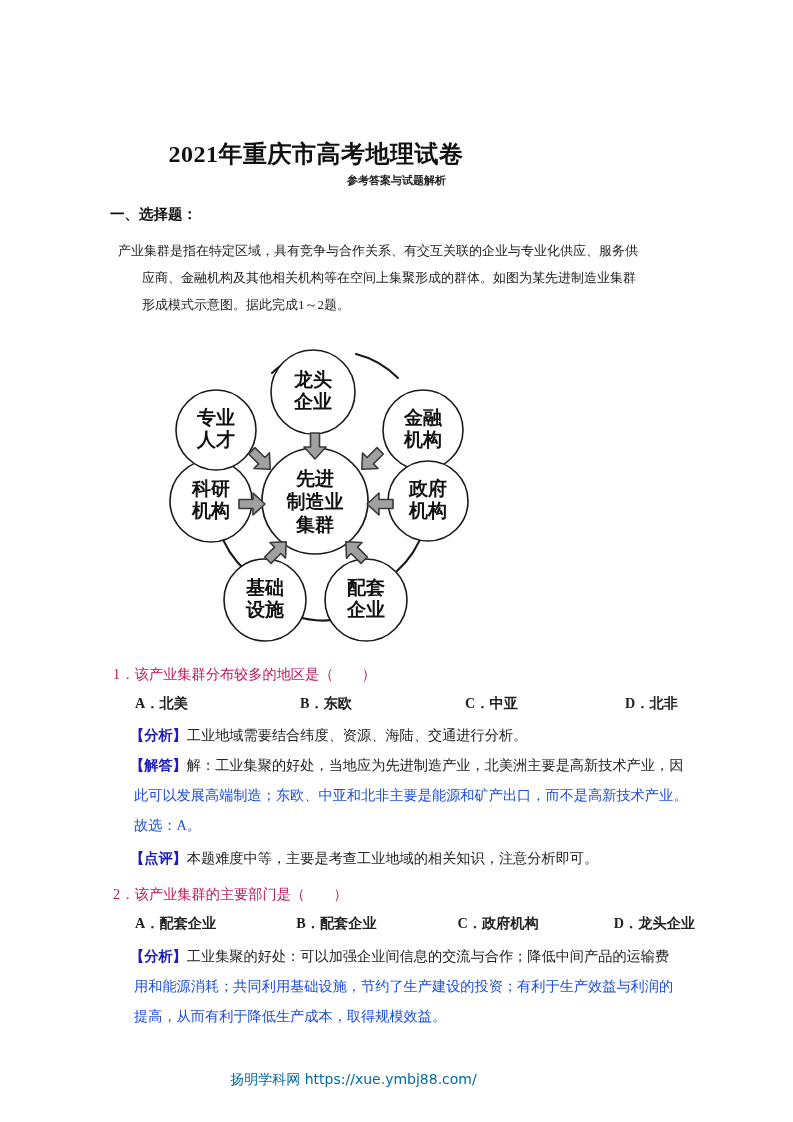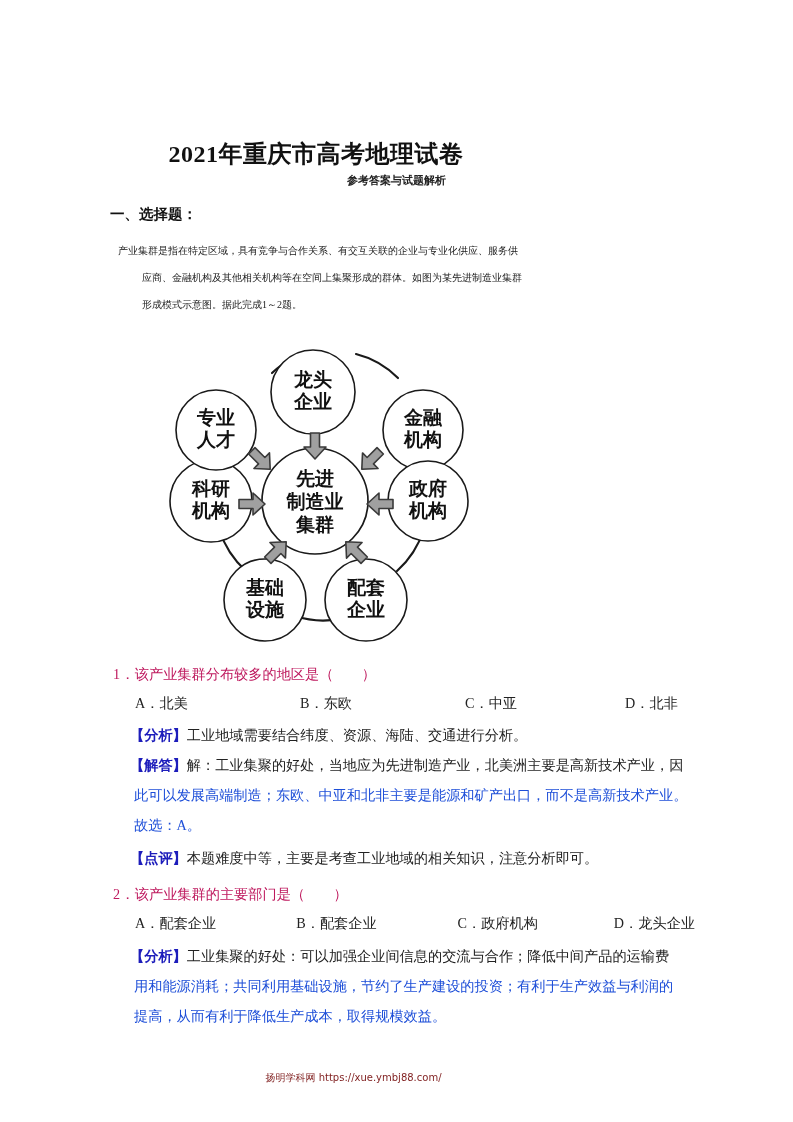--- a/index.html
+++ b/index.html
@@ -50,21 +50,21 @@
     top: 205px;
     font-size: 14.5px;
     font-weight: bold;
     color: #111;
   }
 
   .para {
     position: absolute;
     left: 118px;
     width: 570px;
-    font-size: 10px;
+    font-size: 13px;
     line-height: 27px;
     text-align: justify;
     color: #222;
   }
   .para .indent-line { display: block; }
 
   .intro {
     top: 237px;
   }
   .intro .l2, .intro .l3 { padding-left: 24px; }
@@ -79,20 +79,21 @@
   }
   .q-num { letter-spacing: 0.5px; }
 
   .opt-row {
     position: absolute;
     left: 135px;
     width: 560px;
     font-size: 14.2px;
     color: #222;
     display: flex;
+    font-weight: bold;
   }
   .opt {
     display: inline-block;
     white-space: nowrap;
   }
   .opt-w1 { width: 165px; }
   .opt-w2 { width: 165px; }
   .opt-w3 { width: 160px; }
 
   .note {
@@ -119,22 +120,22 @@
     text-align: justify;
   }
 
   
   .footer {
     position: absolute;
     left: 0;
     top: 1071px;
     width: 707px;
     text-align: center;
-    font-size: 10px;
-    color: #7f1d1d;
+    font-size: 14px;
+    color: #0369a1;
     font-family: "DejaVu Sans", "Liberation Sans", sans-serif;
   }
 
   
   .diagram {
     position: absolute;
     left: 128px;
     top: 328px;
     width: 370px;
     height: 336px;

